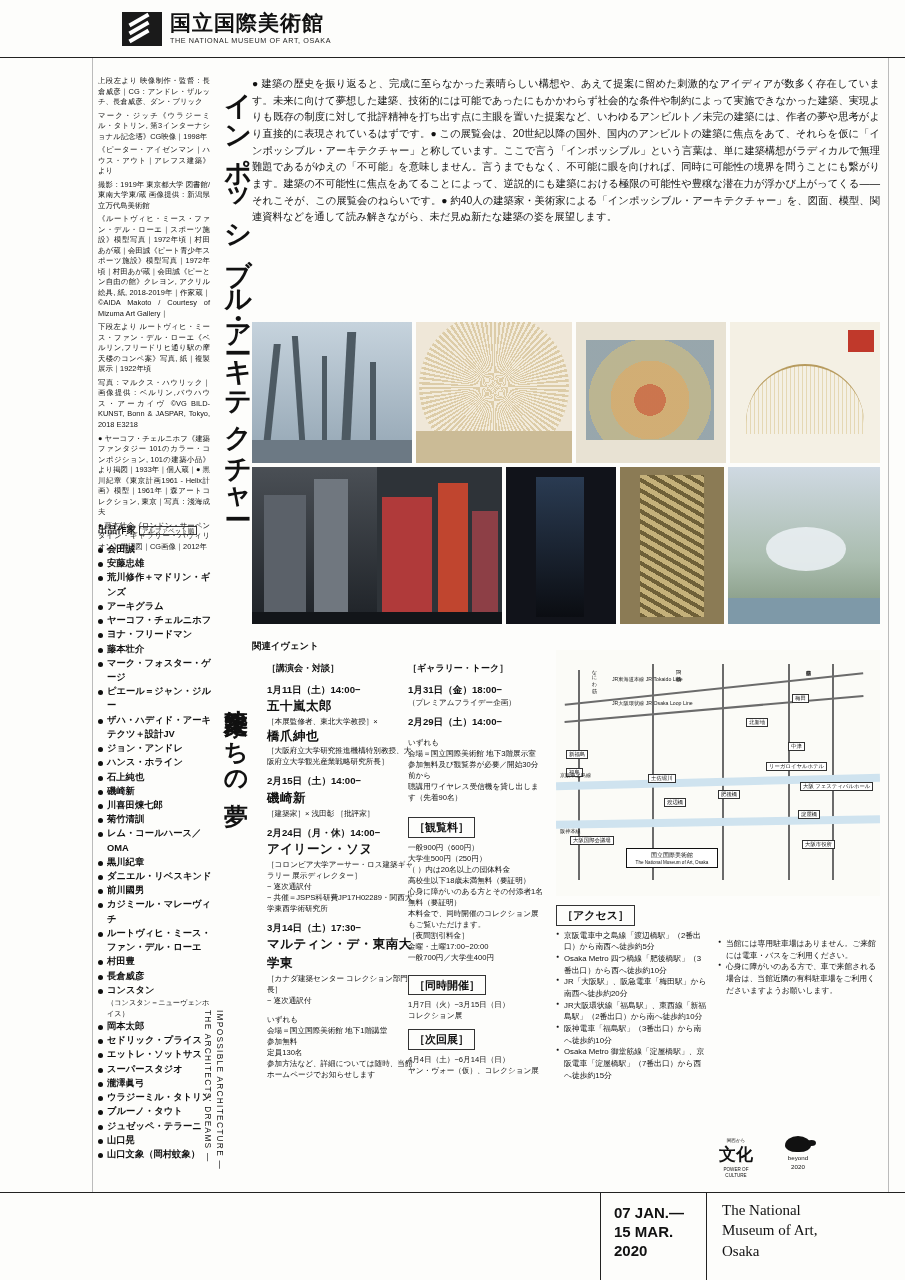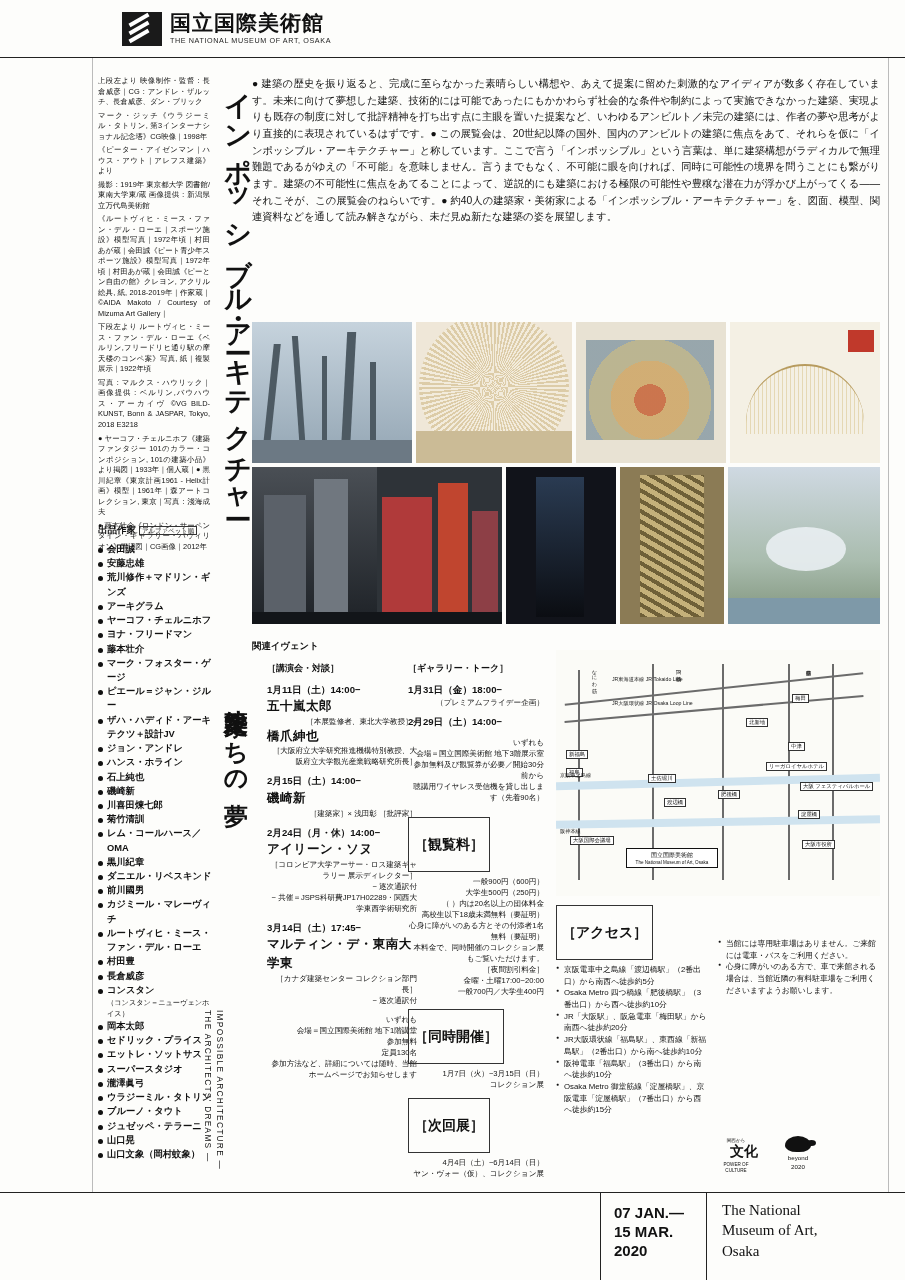--- a/index.html
+++ b/index.html
@@ -65,24 +65,24 @@
   .imgF { left:254px; top:145px; width:110px; height:157px; background:#11131a; }
   .imgG { left:368px; top:145px; width:104px; height:157px; background:#8b7b55; }
   .imgH { left:476px; top:145px; width:152px; height:157px; background:#cfd8c8; }
 
   
   .events-title { position:absolute; left:252px; top:640px; font-size:9.4px; font-weight:bold; }
   .evt-col { position:absolute; font-size:8.6px; line-height:1.5; }
   .evt-h { font-size:9px; font-weight:bold; margin-bottom:4px; }
   .evt-date { font-size:9.6px; font-weight:bold; margin-top:7px; }
   .evt-name { font-size:12.5px; font-weight:bold; letter-spacing:0.5px; }
-  .evt-desc { font-size:7.6px; line-height:1.45;text-align:right; }
+  .evt-desc { font-size:7.6px; line-height:1.45; }
   .evt-li { font-size:7.8px; line-height:1.5; position:relative; padding-left:8px; }
   .evt-li::before { content:"●"; position:absolute; left:0; top:0; font-size:5px; }
-  .boxh { display:inline-block; border:1px solid #333; font-size:14px; font-weight:bold; padding:16px 5px; margin-bottom:4px; }
+  .boxh { display:inline-block; border:1px solid #333; font-size:11px; font-weight:bold; padding:1px 5px; margin-bottom:4px; }
 
   .col1 { left:267px; top:662px; width:150px; }
   .col2 { left:408px; top:662px; width:136px; }
   .col3 { left:556px; top:905px; width:152px; }
   .col4 { left:718px; top:938px; width:162px; }
 
   
   .map { position:absolute; left:556px; top:650px; width:324px; height:246px; background:#fbfbf7; border:0; overflow:hidden; }
   .map .line { position:absolute; background:#6b6b6b; }
   .map .lbl { position:absolute; font-size:5.2px; color:#222; white-space:nowrap; }
@@ -94,21 +94,21 @@
   
   .footer { position:absolute; left:0; top:1192px; width:905px; height:88px; border-top:1px solid #222; }
   .big-word { position:absolute; left:112px; top:1196px; font-size:72px; letter-spacing:-1px; color:#3d3d3d;
               font-family:"Liberation Serif", serif; font-weight:normal; }
   .dates { position:absolute; left:614px; top:1204px; font-size:15px; font-weight:bold; line-height:1.25; text-align:left; }
   .ftmuseum { position:absolute; left:722px; top:1200px; font-size:15px; line-height:1.35; font-family:"Liberation Serif", serif; }
   .vline { position:absolute; top:1192px; height:88px; width:1px; background:#222; }
 
   
   .logo-culture { position:absolute; left:714px; top:1138px; width:44px; text-align:center; }
-  .logo-culture .mark { font-size:14px; font-weight:bold; border:0;text-align:right; }
+  .logo-culture .mark { font-size:17px; font-weight:bold; border:0; }
   .logo-culture .txt { font-size:4.6px; line-height:1.25; margin-top:1px; }
   .logo-beyond { position:absolute; left:772px; top:1136px; width:52px; text-align:center; }
   .logo-beyond .txt { font-size:6.2px; line-height:1.2; margin-top:2px; }
   .bird { width:26px; height:16px; margin:0 auto; background:#111;
           border-radius:50% 50% 45% 45% / 60% 60% 40% 40%; position:relative; }
   .bird::after { content:""; position:absolute; right:-5px; top:4px; width:9px; height:6px; background:#111; border-radius:50%; }
 
   
   .rule-left { position:absolute; left:92px; top:58px; width:1px; height:1134px; background:#bbb; }
   .rule-right { position:absolute; left:888px; top:58px; width:1px; height:1134px; background:#bbb; }
@@ -249,21 +249,21 @@
         <div class="evt-name">橋爪紳也</div>
         <div class="evt-desc">［大阪府立大学研究推進機構特別教授、大阪府立大学観光産業戦略研究所長］</div>
         <div class="evt-date">2月15日（土）14:00−</div>
         <div class="evt-name">磯崎新</div>
         <div class="evt-desc">［建築家］×  浅田彰  ［批評家］</div>
         <div class="evt-date">2月24日（月・休）14:00−</div>
         <div class="evt-name">アイリーン・ソヌ</div>
         <div class="evt-desc">［コロンビア大学アーサー・ロス建築ギャラリー 展示ディレクター］</div>
         <div class="evt-desc">− 逐次通訳付</div>
         <div class="evt-desc">− 共催＝JSPS科研費JP17H02289・関西大学東西学術研究所</div>
-        <div class="evt-date">3月14日（土）17:45−</div>
+        <div class="evt-date">3月14日（土）17:30−</div>
         <div class="evt-name">マルティン・デ・東南大学東</div>
         <div class="evt-desc">［カナダ建築センター コレクション部門長］</div>
         <div class="evt-desc">− 逐次通訳付</div>
       </div>
     <div id="lecture-notes" style="margin-top:8px;">
         <div class="evt-desc">いずれも</div>
         <div class="evt-desc">会場＝国立国際美術館 地下1階講堂</div>
         <div class="evt-desc">参加無料</div>
         <div class="evt-desc">定員130名</div>
         <div class="evt-desc">参加方法など、詳細については随時、当館ホームページでお知らせします</div>

